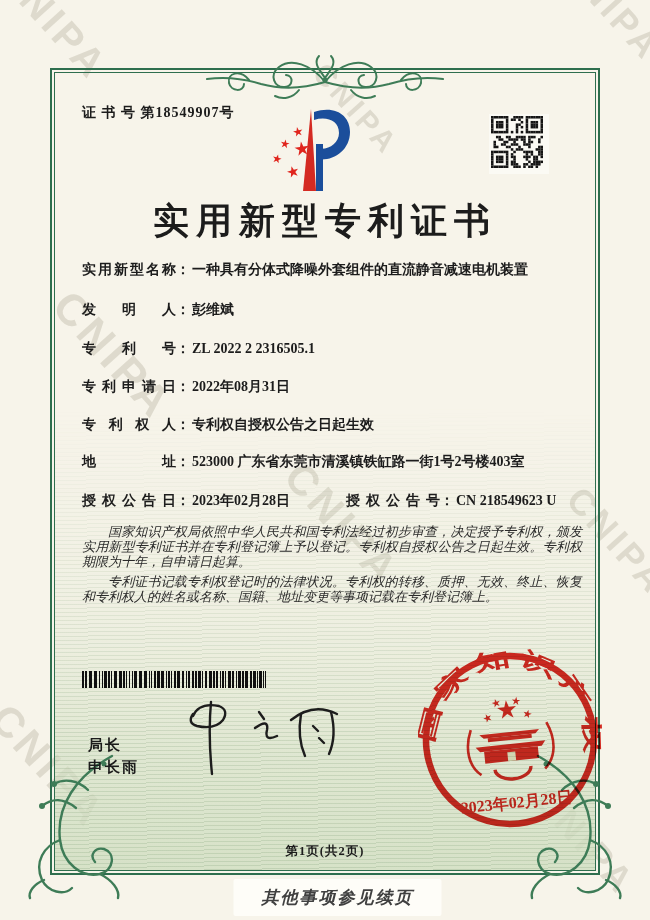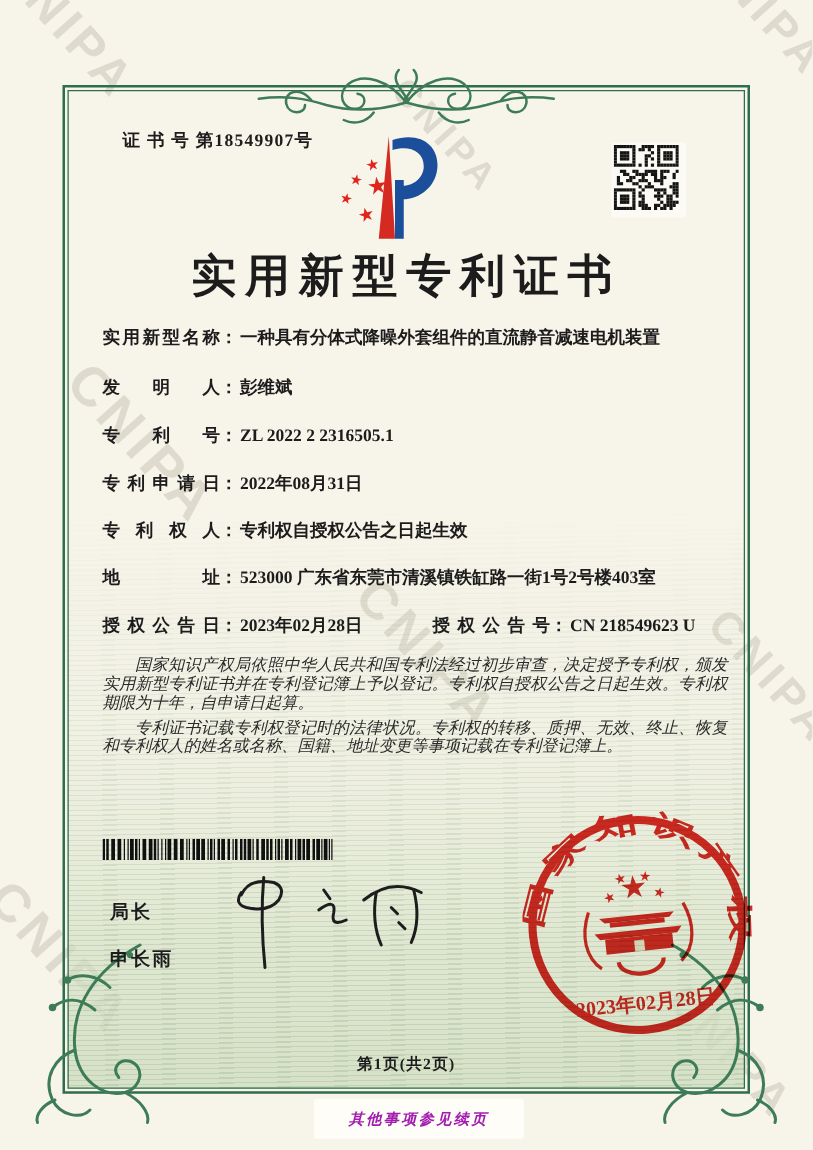--- a/index.html
+++ b/index.html
@@ -12,41 +12,41 @@
   
   .frame{position:absolute;left:50px;top:68px;right:50px;bottom:45px;border:2.5px solid #2e6e4e;}
   .frame::after{content:"";position:absolute;inset:2px;border:1px solid #2e6e4e;}
   
   .guilloche{position:absolute;left:54px;top:72px;right:54px;bottom:49px;
       background:
         repeating-linear-gradient(179deg, rgba(118,152,110,0.22) 0 1px, rgba(0,0,0,0) 1px 4px),
         linear-gradient(180deg, rgba(219,229,205,0) 0%, rgba(217,228,202,0.35) 65%, rgba(208,222,193,0.85) 100%);
       -webkit-mask-image:linear-gradient(180deg, transparent 0 42%, rgba(0,0,0,.55) 62%, #000 85%);
       mask-image:linear-gradient(180deg, transparent 0 42%, rgba(0,0,0,.55) 62%, #000 85%);}
-  .cert-no{position:absolute;left:82px;top:104px;font-size:14px;font-weight:600;letter-spacing:1px;margin-left:16px;}
+  .cert-no{position:absolute;left:82px;top:104px;font-size:14px;font-weight:600;letter-spacing:1px;}
   .logo{position:absolute;left:262px;top:104px;width:104px;height:90px;}
   .qr{position:absolute;left:489px;top:114px;width:56px;height:56px;background:#fbfaf4;padding:2px;}
   .title{position:absolute;left:0;right:0;top:197px;text-align:center;font-size:36px;font-weight:700;
          letter-spacing:7px;}
   .row{position:absolute;left:82px;right:56px;font-size:14px;font-weight:600;white-space:nowrap;}
   .lbl{display:inline-block;width:94px;text-align-last:justify;text-align:justify;vertical-align:top;}
   .colon{display:inline-block;margin-right:2px;}
   .grp2{position:absolute;left:264px;top:0;}
   .paras{position:absolute;left:82px;top:524px;width:500px;font-size:13px;line-height:15px;
          font-style:italic;color:#2a2a2a;text-align:justify;}
   .paras p{margin:0 0 5px 0;text-indent:2em;font-weight:500;}
   .barcode{position:absolute;left:82px;top:671px;width:186px;height:17px;}
-  .sig-title{position:absolute;left:88px;top:720px;font-size:15px;font-weight:600;letter-spacing:2px;}
+  .sig-title{position:absolute;left:88px;top:736px;font-size:15px;font-weight:600;letter-spacing:2px;}
   .sig-name{position:absolute;left:88px;top:758px;font-size:15px;font-weight:600;letter-spacing:2px;}
   .sig-script{position:absolute;left:175px;top:690px;width:185px;height:92px;}
   .seal{position:absolute;left:418px;top:648px;width:184px;height:184px;mix-blend-mode:multiply;opacity:.95;z-index:5;}
   .page-info{position:absolute;left:0;right:0;top:843px;text-align:center;font-size:12.5px;font-weight:600;letter-spacing:1px;}
   .note-box{position:absolute;left:50%;top:879px;transform:translateX(-44%);background:#fefdf8;
             padding:7px 28px;border-radius:2px;}
-  .note-box span{font-size:12px;font-style:italic;font-weight:600;color:#a21caf;letter-spacing:2px;}
+  .note-box span{font-size:17px;font-style:italic;font-weight:600;color:#404040;letter-spacing:2px;}
   .flourish{position:absolute;pointer-events:none;}
   .fl-top{left:205px;top:44px;width:240px;height:64px;}
   .fl-bl{left:14px;top:748px;width:112px;height:152px;}
   .fl-br{right:14px;top:748px;width:112px;height:152px;transform:scaleX(-1);}
 </style>
 </head>
 <body>
 
 <div class="page">
 

